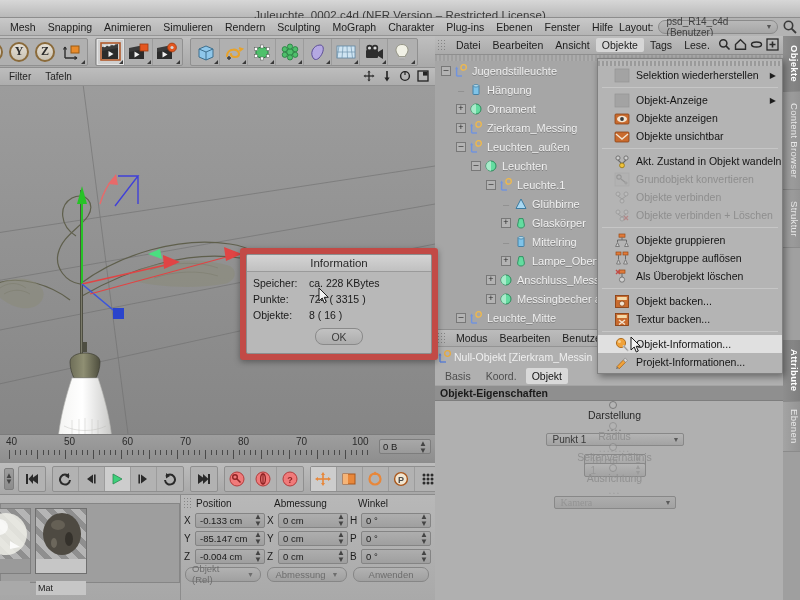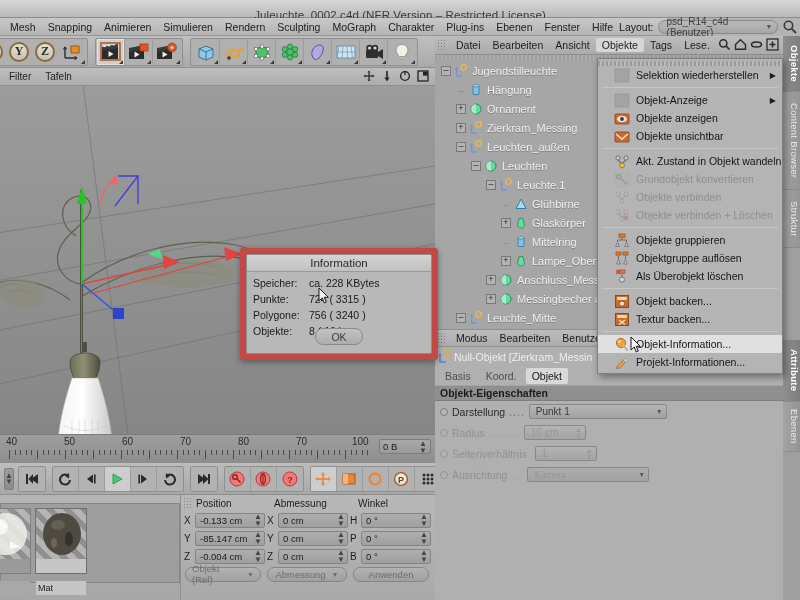--- a/index.html
+++ b/index.html
@@ -212,21 +212,21 @@
   .amgr-head { height: 17px; display: flex; align-items: center; padding-left: 2px;
                background: linear-gradient(#bcbcbc,#acacac); border-bottom: 1px solid #949494; }
   .amgr-head .mi { font-size: 10.5px; color: #1d1d1d; padding: 0 6px; }
   .amgr-obj { height: 19px; display: flex; align-items: center; padding-left: 3px; font-size: 10.5px; color: #efefef; }
   .amgr-tabs { height: 19px; display: flex; align-items: center; padding-left: 4px; gap: 3px; }
   .atab { font-size: 10.5px; color: #4e4e4e; padding: 2px 6px; border-radius: 2px; }
   .atab.sel { background: #d9d9d9; color: #141414; }
   .asect { height: 16px; background: #8f8f8f; display: flex; align-items: center;
            padding-left: 5px; font-size: 10.5px; font-weight: bold; color: #1a1a1a;
            border-top: 1px solid #a4a4a4; border-bottom: 1px solid #7e7e7e; }
-  .arow { height: 21px; display: flex; align-items: center; padding-left: 5px; font-size: 10.5px; }
+  .arow { height: 21px; display: flex; align-items: center; padding-left: 11px; font-size: 10.5px; flex-direction: column; }
   .radio { width: 8px; height: 8px; border-radius: 50%; border: 1px solid #7a7a7a; background: #b5b5b5;
            margin-right: 4px; flex: none; }
   .alab { color: #2a2a2a; white-space: nowrap; }
   .alab.dis { color: #909090; }
   .dots { flex: none; color: #6f6f6f; letter-spacing: 1px; margin: 0 4px; }
   .dots.dis { color: #9d9d9d; }
   .acombo {
     height: 15px; background: linear-gradient(#b4b4b4,#a3a3a3); border: 1px solid #888;
     border-radius: 2px; display: flex; align-items: center; padding: 0 3px 0 6px;
     font-size: 10px; color: #3a3a3a;
@@ -1309,24 +1309,20 @@
       <div style="padding-top:3px;position:relative;height:calc(100% - 17px);">
         <div class="info-row">
           <span class="k">Speicher:</span>
           <span class="v">ca. 228 KBytes</span>
         </div>
         <div class="info-row">
           <span class="k">Punkte:</span>
           <span class="v">724 ( 3315 )</span>
         </div>
         <div class="info-row">
-          <span class="k">Polygone:</span>
-          <span class="v">756 ( 3240 )</span>
-        </div>
-        <div class="info-row">
           <span class="k">Objekte:</span>
           <span class="v">8 ( 16 )</span>
         </div>
         <div class="info-ok">OK</div>
       </div>
     </div>
   </div>
 
   <div class="cursor" style="left:318px;top:287px;">
     <svg width="12" height="18" viewBox="0 0 12 18">

